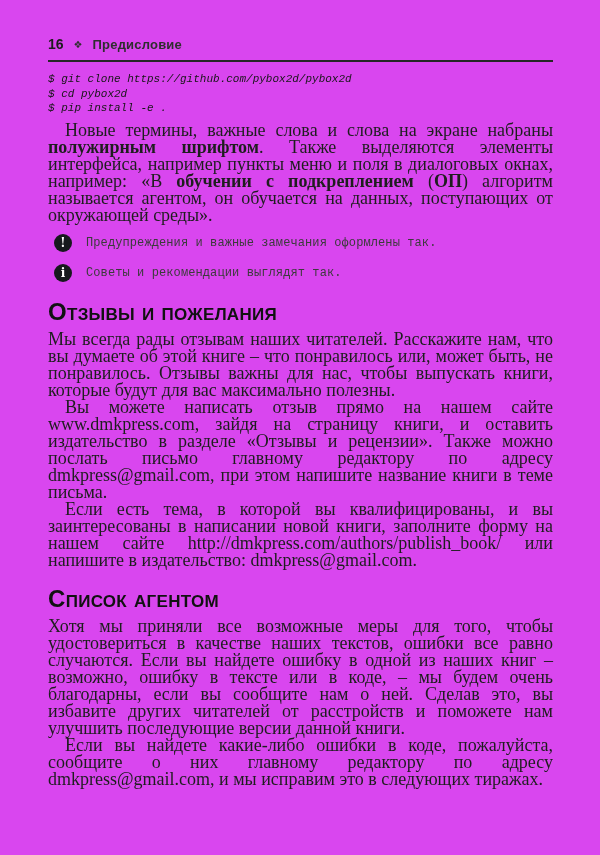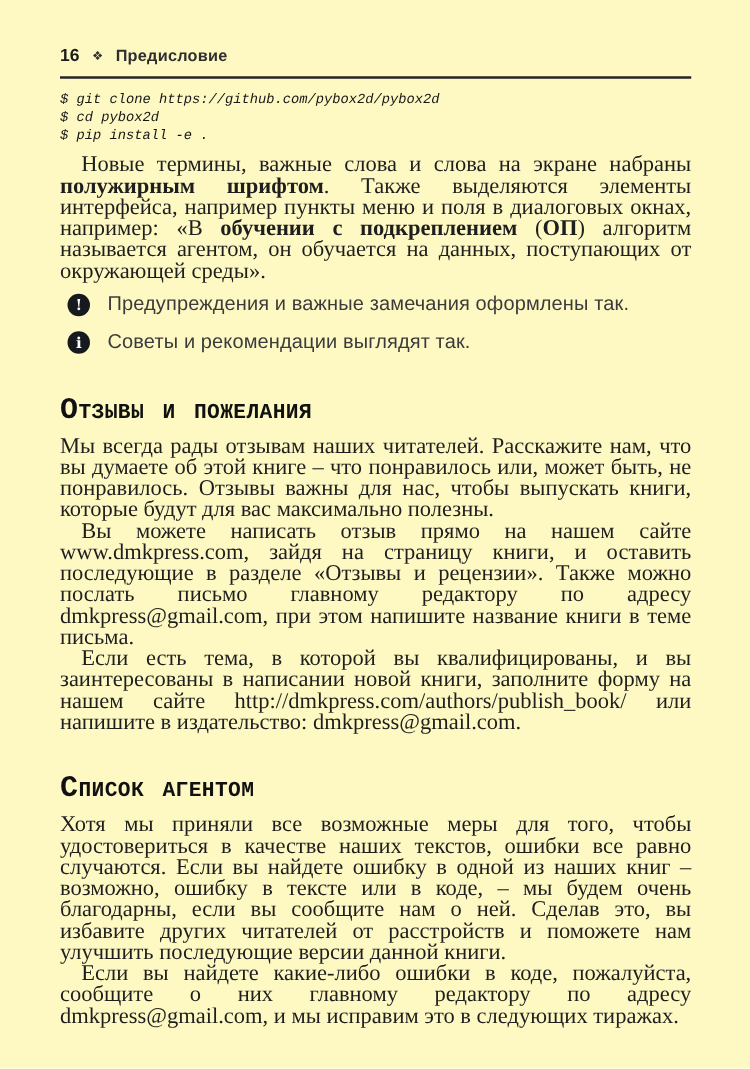--- a/index.html
+++ b/index.html
@@ -1,21 +1,21 @@
 <!DOCTYPE html>
 <html lang="ru"><head>
 <meta charset="utf-8">
 <style>
   * { margin: 0; padding: 0; box-sizing: border-box; }
   html, body { background: #ffffff; }
   .page {
     position: relative;
     width: 600px;
     height: 855px;
-    background: #fef9c3;
+    background: #d946ef;
     padding: 36px 47px 0 48px;
     overflow: hidden;
     font-family: "Liberation Serif", serif;
     color: #1e1e1e;
   }
 
   
   .running-head {
     display: flex;
     align-items: baseline;
@@ -78,36 +78,36 @@
     color: #ffffff;
     display: flex;
     align-items: center;
     justify-content: center;
     font-family: "DejaVu Serif", serif;
     font-weight: 700;
     font-size: 12px;
     line-height: 1;
   }
   .note-text {
-    font-family: Liberation Sans, sans-serif;
-    font-size: 16px;
+    font-family: Liberation Mono, monospace;
+    font-size: 12px;
     color: #3b3b3b;
     letter-spacing: 0.1px;
   }
 
   
   h2.sec {
-    font-family: Liberation Mono, monospace;
+    font-family: Liberation Sans, sans-serif;
     font-variant: small-caps;
     font-weight: 700;
     font-size: 24px;
     line-height: 28px;
     letter-spacing: 0.3px;
     color: #111111;
-    margin: 32px 0 5px 0;
+    margin: 16px 0 5px 0;
   }
 </style>
 </head>
 <body>
 
 <div class="page">
 
   <header class="running-head">
     <span class="pnum">16</span>
     <span class="orn">❖</span>
@@ -128,21 +128,21 @@
   <div class="note">
     <span class="note-icon">
         <span>i</span>
       </span>
     <span class="note-text">Советы и рекомендации выглядят так.</span>
   </div>
 
   <section>
     <h2 class="sec">Отзывы и пожелания</h2>
     <p class="body">Мы всегда рады отзывам наших читателей. Расскажите нам, что вы думаете об этой книге – что понравилось или, может быть, не понравилось. Отзывы важны для нас, чтобы выпускать книги, которые будут для вас максимально полезны.</p>
-    <p class="body indent">Вы можете написать отзыв прямо на нашем сайте www.dmkpress.com, зайдя на страницу книги, и оставить последующие в разделе «Отзывы и рецензии». Также можно послать письмо главному редактору по адресу dmkpress@gmail.com, при этом напишите название книги в теме письма.</p>
+    <p class="body indent">Вы можете написать отзыв прямо на нашем сайте www.dmkpress.com, зайдя на страницу книги, и оставить издательство в разделе «Отзывы и рецензии». Также можно послать письмо главному редактору по адресу dmkpress@gmail.com, при этом напишите название книги в теме письма.</p>
     <p class="body indent">Если есть тема, в которой вы квалифицированы, и вы заинтересованы в написании новой книги, заполните форму на нашем сайте http://dmkpress.com/authors/publish_book/ или напишите в издательство: dmkpress@gmail.com.</p>
   </section>
 
   <section>
     <h2 class="sec">Список агентом</h2>
     <p class="body">Хотя мы приняли все возможные меры для того, чтобы удостовериться в качестве наших текстов, ошибки все равно случаются. Если вы найдете ошибку в одной из наших книг – возможно, ошибку в тексте или в коде, – мы будем очень благодарны, если вы сообщите нам о ней. Сделав это, вы избавите других читателей от расстройств и поможете нам улучшить последующие версии данной книги.</p>
     <p class="body indent">Если вы найдете какие-либо ошибки в коде, пожалуйста, сообщите о них главному редактору по адресу dmkpress@gmail.com, и мы исправим это в следующих тиражах.</p>
   </section>
 
   <section>

